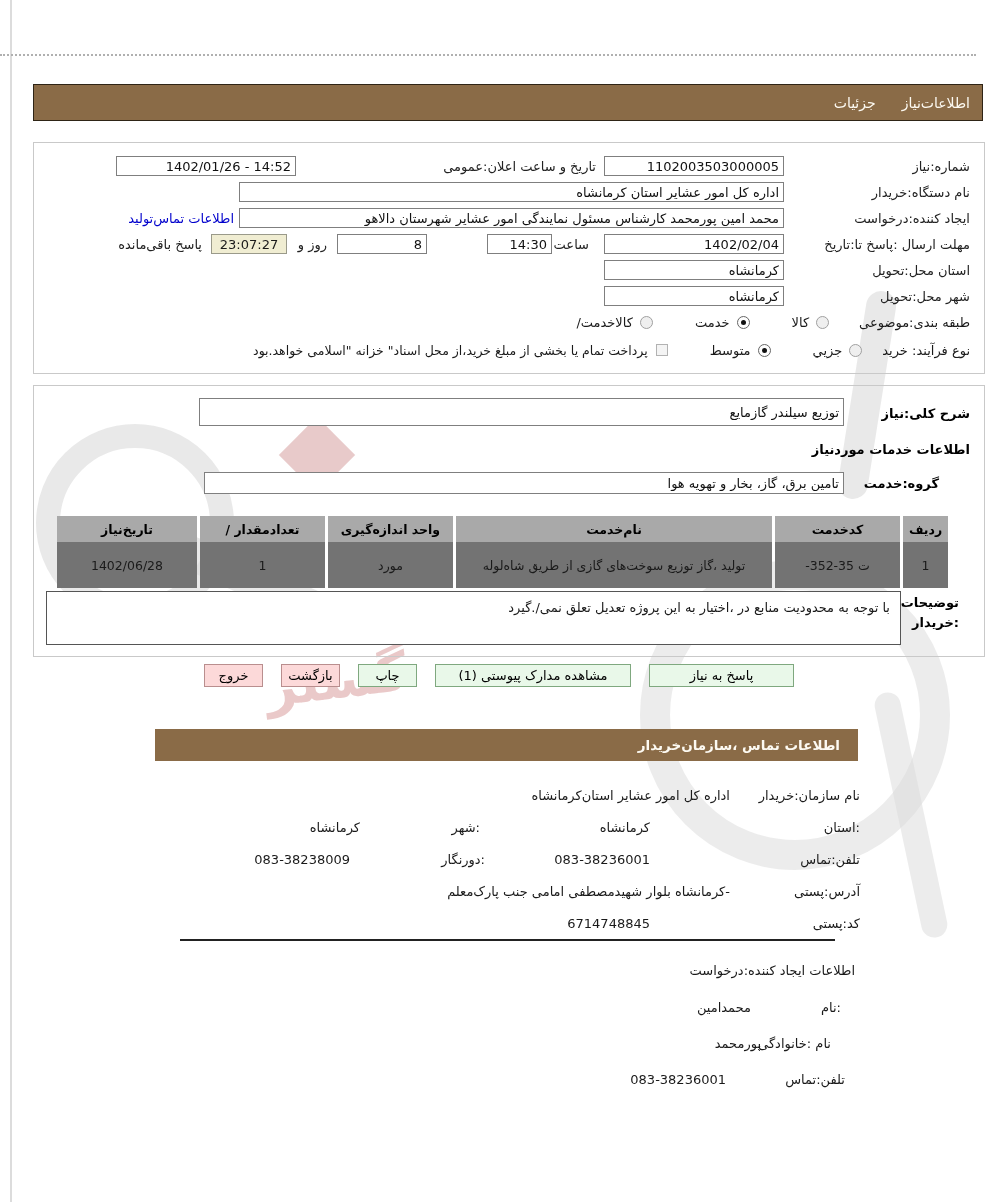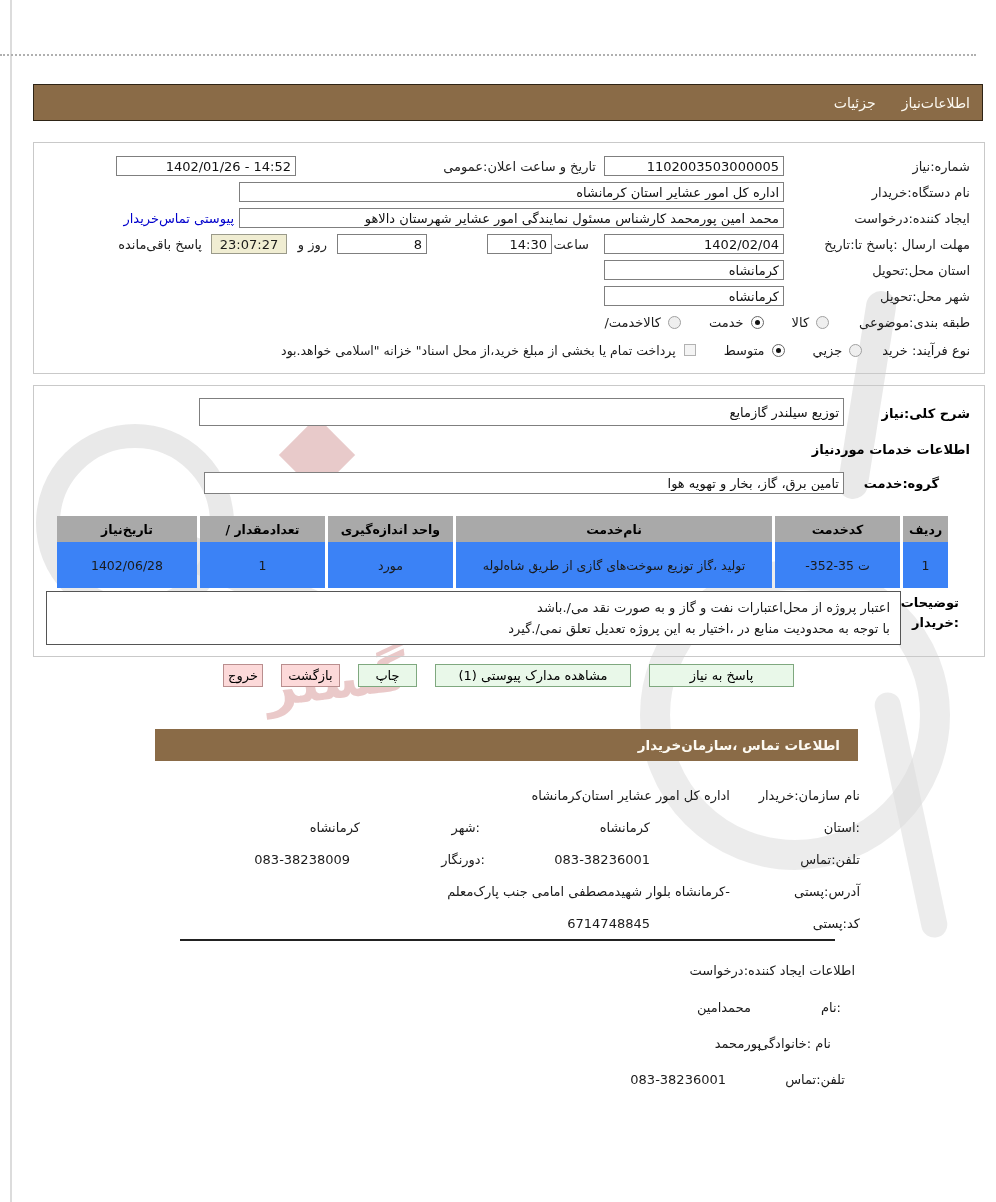--- a/index.html
+++ b/index.html
@@ -26,34 +26,34 @@
   #p2{left:33px;top:385px;width:952px;height:272px;}
   .lbl{position:absolute;right:14px;white-space:nowrap;color:#222;}
   .blbl{font-weight:bold;color:#000;}
   input.f{position:absolute;height:20px;border:1px solid #7f7f7f;background:#fff;
           font:inherit;font-size:13px;padding:0 4px;direction:rtl;box-sizing:border-box;color:#111;}
   .countdown{background:#f0edd2;border:1px solid #9a9a8a;width:76px;height:20px;
              direction:ltr;text-align:center;line-height:19px;box-sizing:border-box;}
   a.link{color:#0000cc;cursor:pointer;text-decoration:none;}
   
   .row{position:absolute;right:14px;left:10px;display:flex;align-items:center;direction:rtl;}
-  .opt{display:flex;align-items:center;gap:7px;margin-left:28px;}
+  .opt{display:flex;align-items:center;gap:7px;margin-left:42px;}
   .rd{width:13px;height:13px;border-radius:50%;border:1px solid #a0a0a0;background:#efefef;
       display:inline-block;position:relative;box-sizing:border-box;}
   .rd.on{background:#fdfdfd;border-color:#666;}
   .rd.on::after{content:"";position:absolute;left:3px;top:3px;right:3px;bottom:3px;
       background:#111;border-radius:50%;}
   .cb{width:12px;height:12px;border:1px solid #b2b2b2;background:#f4f4f4;display:inline-block;
       margin-left:8px;box-sizing:border-box;}
   
   table.svc{position:absolute;top:130px;right:33px;left:30px;border-collapse:separate;
             border-spacing:3px 0;table-layout:fixed;width:886px;}
   table.svc th{background:#a9a9a9;color:#000;font-weight:bold;height:26px;font-size:12.5px;
                text-align:center;padding:0 2px;}
-  table.svc td{background:#3b82f6;height:46px;text-align:center;font-size:12.5px;padding:0 4px;}
+  table.svc td{background:#737373;height:46px;text-align:center;font-size:12.5px;padding:0 4px;}
   
   .notesbox{position:absolute;left:12px;right:83px;top:205px;height:54px;border:1px solid #555;
             background:#fff;padding:5px 10px;box-sizing:border-box;line-height:21px;text-align:right;}
   .noteslbl{position:absolute;right:25px;top:207px;font-weight:bold;text-align:right;line-height:20px;}
   
   .btnrow{position:absolute;top:664px;right:202px;display:flex;gap:18px;direction:rtl;}
   .btn{height:23px;font:inherit;font-size:13px;box-sizing:border-box;cursor:pointer;
        padding:0 4px;white-space:nowrap;}
   .btn.green{background:#e9f8e9;border:1px solid #7fa87f;}
   .btn.pink{background:#fcd9d9;border:1px solid #b98e8e;}
@@ -97,21 +97,21 @@
     <span class="lbl" style="top:16px">شماره:نیاز</span>
     <input class="f" readonly="" style="top: 13px; right: 200px; width: 180px;" value="1102003503000005">
     <span class="lbl" style="right:388px;top:16px">تاریخ و ساعت اعلان:عمومی</span>
     <input class="f" readonly="" style="top: 13px; right: 688px; width: 180px;" value="14:52 - 1402/01/26">
 
     <span class="lbl" style="top:42px">نام دستگاه:خریدار</span>
     <input class="f" readonly="" style="top: 39px; right: 200px; width: 545px;" value="اداره کل امور عشایر استان کرمانشاه">
 
     <span class="lbl" style="top:68px">ایجاد کننده:درخواست</span>
     <input class="f" readonly="" style="top: 65px; right: 200px; width: 545px;" value="محمد امین پورمحمد کارشناس مسئول نمایندگی امور عشایر شهرستان دالاهو">
-    <a class="link abs" style="top:68px;right:750px">پیوستی تماس‌خریدار</a>
+    <a class="link abs" style="top:68px;right:750px">اطلاعات تماس‌تولید</a>
 
     <span class="lbl" style="top:94px">مهلت ارسال :پاسخ تا:تاریخ</span>
     <input class="f" readonly="" style="top: 91px; right: 200px; width: 180px;" value="1402/02/04">
     <span class="lbl" style="right:395px;top:94px">ساعت</span>
     <input class="f" readonly="" style="top: 91px; right: 432px; width: 65px;" value="14:30">
     <input class="f" readonly="" style="top: 91px; right: 557px; width: 90px;" value="8">
     <span class="lbl" style="right:657px;top:94px">روز و</span>
     <div class="abs countdown" style="top:91px;right:697px">23:07:27</div>
     <span class="lbl" style="right:782px;top:94px">پاسخ باقی‌مانده</span>
 
@@ -190,31 +190,30 @@
           <td>1402/06/28</td>
         </tr>
       </tbody>
     </table>
 
     <div class="noteslbl blbl">
       <div>توضیحات</div>
       <div>:خریدار</div>
     </div>
     <div class="notesbox">
-      <div>اعتبار پروژه از محل‌اعتبارات نفت و گاز و به صورت نقد می/.باشد</div>
       <div>با توجه به محدودیت منابع در ،اختیار به این پروژه تعدیل تعلق نمی/.گیرد</div>
     </div>
   </div>
 
   <div class="btnrow">
     <button class="btn green" style="width:145px">پاسخ به نیاز</button>
     <button class="btn green" style="width:196px">مشاهده مدارک پیوستی (1)</button>
     <button class="btn green" style="width:59px">چاپ</button>
     <button class="btn pink" style="width:59px">بازگشت</button>
-    <button class="btn pink" style="width:40px">خروج</button>
+    <button class="btn pink" style="width:59px">خروج</button>
   </div>
 
   <div class="abs brownbar bar2">
     <span>اطلاعات  تماس ،سازمان‌خریدار</span>
   </div>
 
   <span class="clabel" style="top:788px;right:136px">نام سازمان:خریدار</span>
   <span class="cvalue" style="top:788px;right:266px">اداره کل امور عشایر استان‌کرمانشاه</span>
 
   <span class="clabel" style="top:820px;right:136px">:استان</span>

